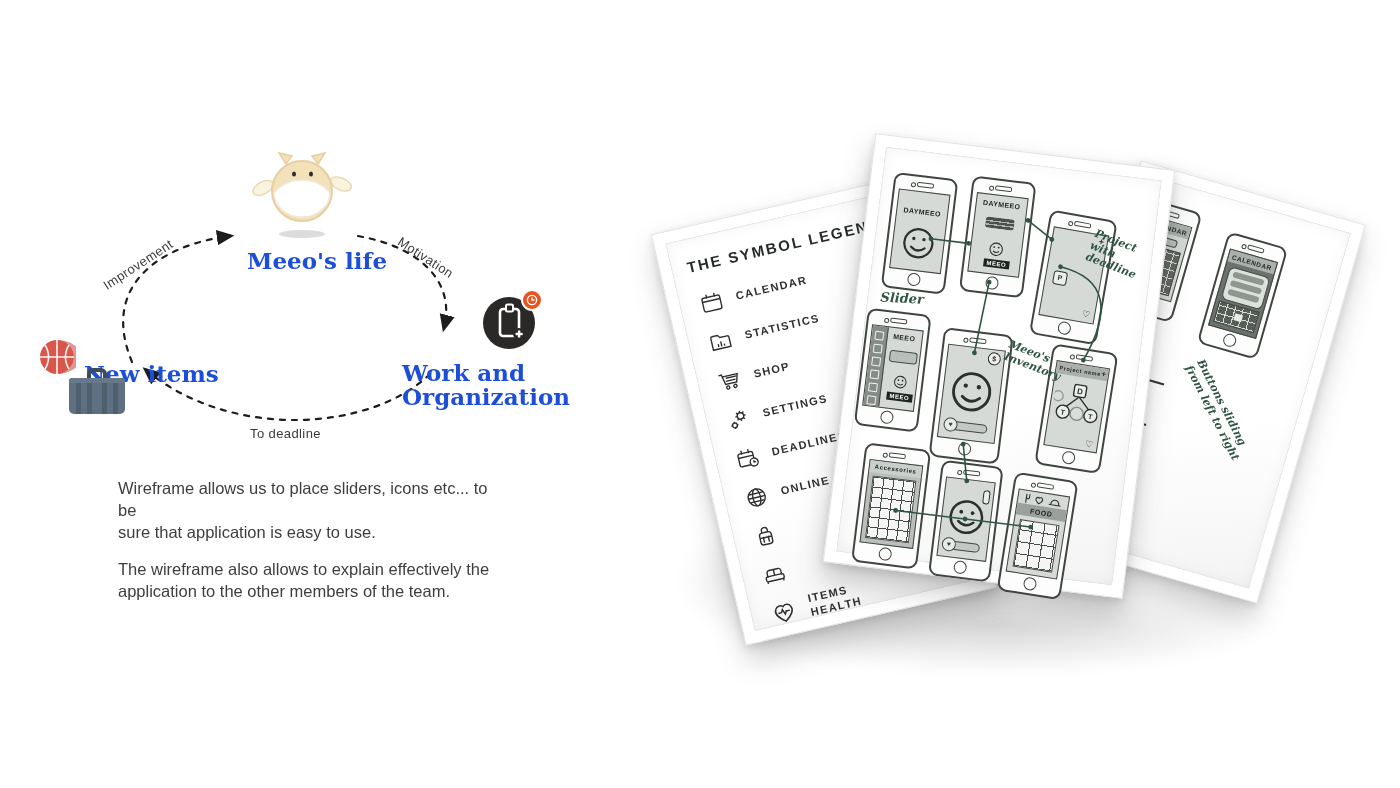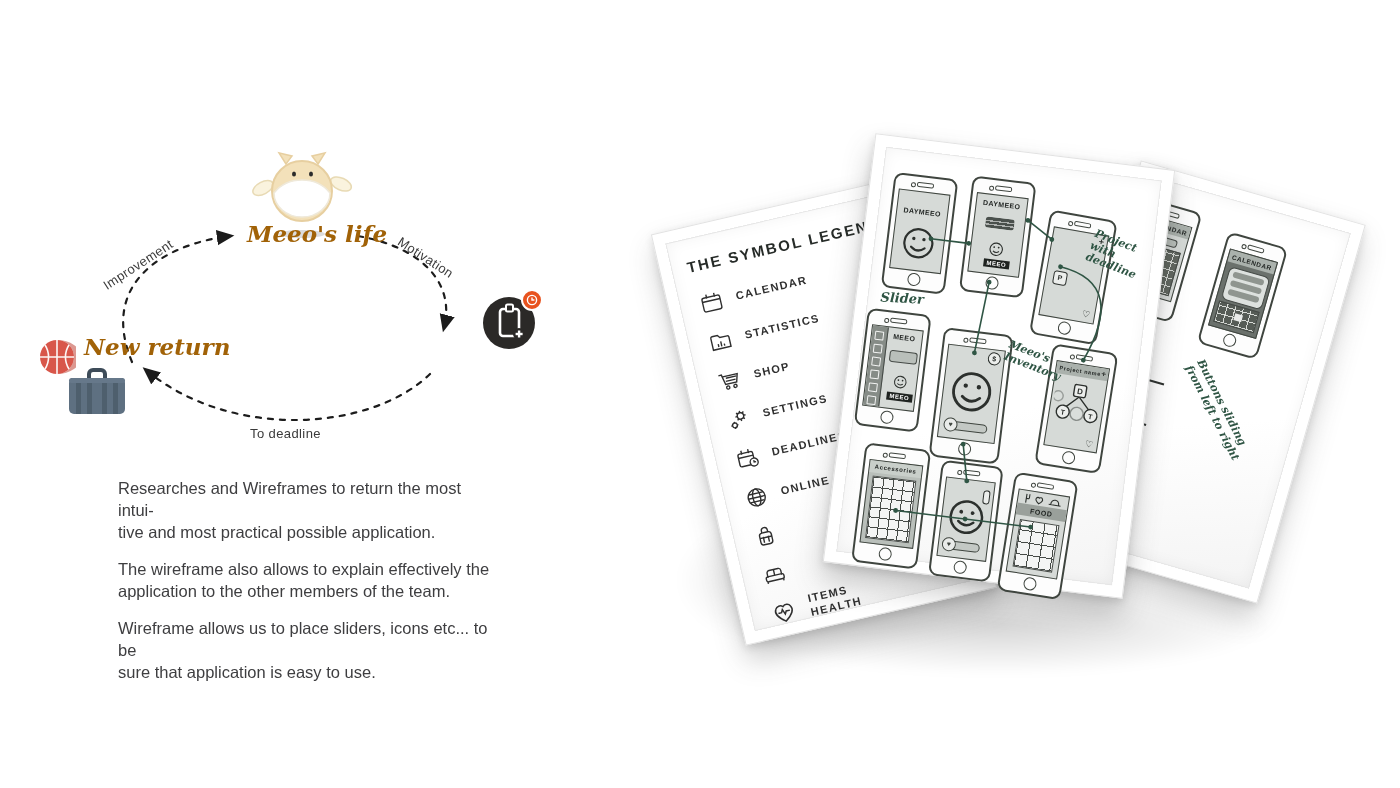--- a/index.html
+++ b/index.html
@@ -6,21 +6,21 @@
   .page{position:relative;width:1400px;height:788px;background:#ffffff;overflow:hidden;
         font-family:"Liberation Sans",sans-serif;color:#1f1f1f;}
   .abs{position:absolute;}
 
   
   .title{position:absolute;left:84px;top:56px;font-size:27px;font-weight:800;
          letter-spacing:1.5px;color:#F0562A;}
   .copy{position:absolute;left:118px;top:478px;width:372px;}
   .copy p{margin:0 0 15px 0;font-size:16.5px;line-height:1.33;color:#3e3e40;white-space:pre-line;}
 
-  .script{font-family:"DejaVu Serif",serif;font-style:italic;font-weight:700;color:#a16207;}
+  .script{font-family:"DejaVu Serif",serif;font-weight:700;color:#1d4ed8;margin-top:27px;}
   .node-label{position:absolute;font-size:23px;line-height:1.05;white-space:pre-line;}
   .arc-label{position:absolute;font-size:13px;color:#3a3a3a;letter-spacing:.4px;}
 
   
   .paper{position:absolute;background:#fff;border:1px solid #e2e2e2;
          box-shadow:0 16px 28px rgba(70,70,70,.28),0 3px 8px rgba(0,0,0,.12);}
   .paper .inner{position:absolute;inset:11px;background:linear-gradient(160deg,#ffffff 60%,#f4f4f4);
          box-shadow:inset 0 0 0 1px #e6e6e6, inset 0 0 16px rgba(0,0,0,.05);}
   .floor-shadow{position:absolute;left:630px;top:520px;width:740px;height:220px;z-index:0;
          background:radial-gradient(ellipse 52% 32% at 50% 48%,rgba(0,0,0,.16),rgba(0,0,0,0) 70%);
@@ -120,21 +120,21 @@
     <svg class="abs" style="left:38px;top:218px;" width="38" height="38" viewBox="0 0 38 38">
       <circle cx="19" cy="19" r="17" fill="#D8564A"></circle>
       <path d="M19,2 a17,17 0 0 1 0,34 a24,17 0 0 0 0,-34 z" fill="#C04437" opacity=".55"></path>
       <g stroke="#ffffff" stroke-width="1.6" fill="none" opacity=".95">
         <path d="M19,2 V36"></path>
           <path d="M2,19 H36"></path>
         <path d="M7,7 a22,22 0 0 1 0,24"></path>
           <path d="M31,7 a22,22 0 0 0 0,24"></path>
       </g>
     </svg>
-    <div class="node-label script" style="left:84px;top:215px;">New return</div>
+    <div class="node-label script" style="left:84px;top:215px;">New items</div>
     <svg class="abs" style="left:66px;top:248px;" width="62" height="48" viewBox="0 0 62 48">
       <rect x="23" y="2" width="16" height="12" rx="4" fill="none" stroke="#3E4C59" stroke-width="4"></rect>
       <rect x="3" y="10" width="56" height="36" rx="5" fill="#5E7081"></rect>
       <rect x="10" y="10" width="5" height="36" fill="#4E5F6D"></rect>
       <rect x="21" y="10" width="5" height="36" fill="#4E5F6D"></rect>
       <rect x="36" y="10" width="5" height="36" fill="#4E5F6D"></rect>
       <rect x="47" y="10" width="5" height="36" fill="#4E5F6D"></rect>
       <rect x="3" y="10" width="56" height="5" rx="2.5" fill="#66788a"></rect>
     </svg>
 
@@ -144,33 +144,33 @@
       <rect x="24" y="16.5" width="7" height="7" rx="1.5" fill="#2B2927" stroke="#ffffff" stroke-width="2"></rect>
       <circle cx="37" cy="46" r="6" fill="#2B2927"></circle>
       <rect x="33.6" y="44.8" width="7" height="2.4" fill="#ffffff"></rect>
       <rect x="35.9" y="42.5" width="2.4" height="7" fill="#ffffff"></rect>
       <g>
         <circle cx="50" cy="12" r="10" fill="#E8531F" stroke="#ffffff" stroke-width="2"></circle>
         <circle cx="50" cy="12" r="4.6" fill="none" stroke="#ffffff" stroke-width="1.4"></circle>
         <path d="M50,9.4 V12 h2.4" fill="none" stroke="#ffffff" stroke-width="1.4"></path>
       </g>
     </svg>
+    <div class="node-label script" style="left:402px;top:214px;">Work and
+Organization</div>
 
     <div class="arc-label" style="left:98px;top:137px;transform:rotate(-33deg);">Improvement</div>
     <div class="arc-label" style="left:394px;top:130px;transform:rotate(33deg);">Motivation</div>
     <div class="arc-label" style="left:250px;top:306px;">To deadline</div>
   </div>
 
   <div class="copy">
-    <p>Researches and Wireframes to return the most intui-
-tive and most practical possible application.</p>
+    <p>Wireframe allows us to place sliders, icons etc... to be
+sure that application is easy to use.</p>
     <p>The wireframe also allows to explain effectively the
 application to the other members of the team.</p>
-    <p>Wireframe allows us to place sliders, icons etc... to be
-sure that application is easy to use.</p>
   </div>
 
   <div class="floor-shadow"></div>
   <div class="floor-shadow2"></div>
 
   <div class="paper" style="left:695px;top:200px;width:256px;height:420px;transform:rotate(-13deg);z-index:1;">
     <div class="inner">
       <div class="lg-title">THE SYMBOL LEGEND</div>
 
       <div class="lg-row" style="top:56px;">

